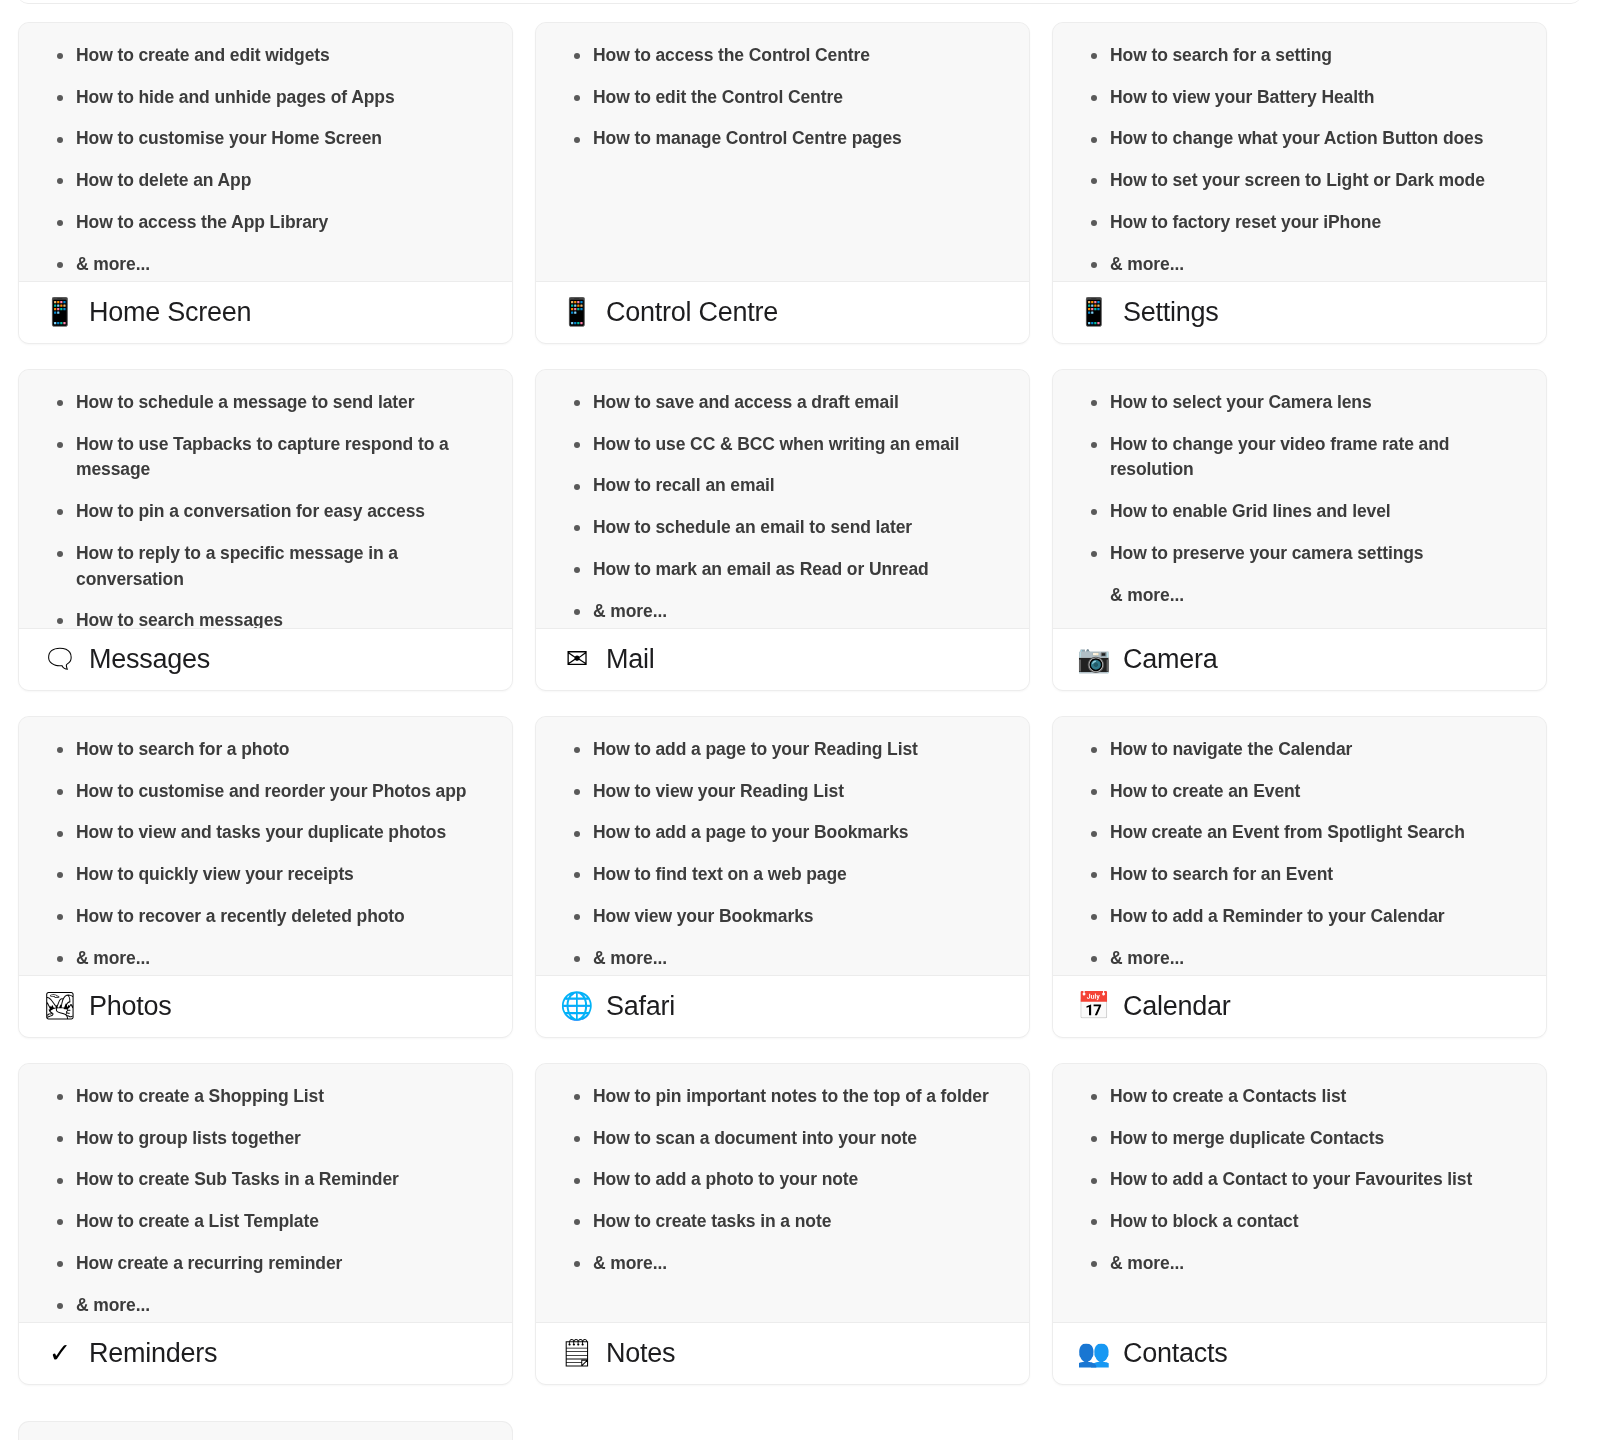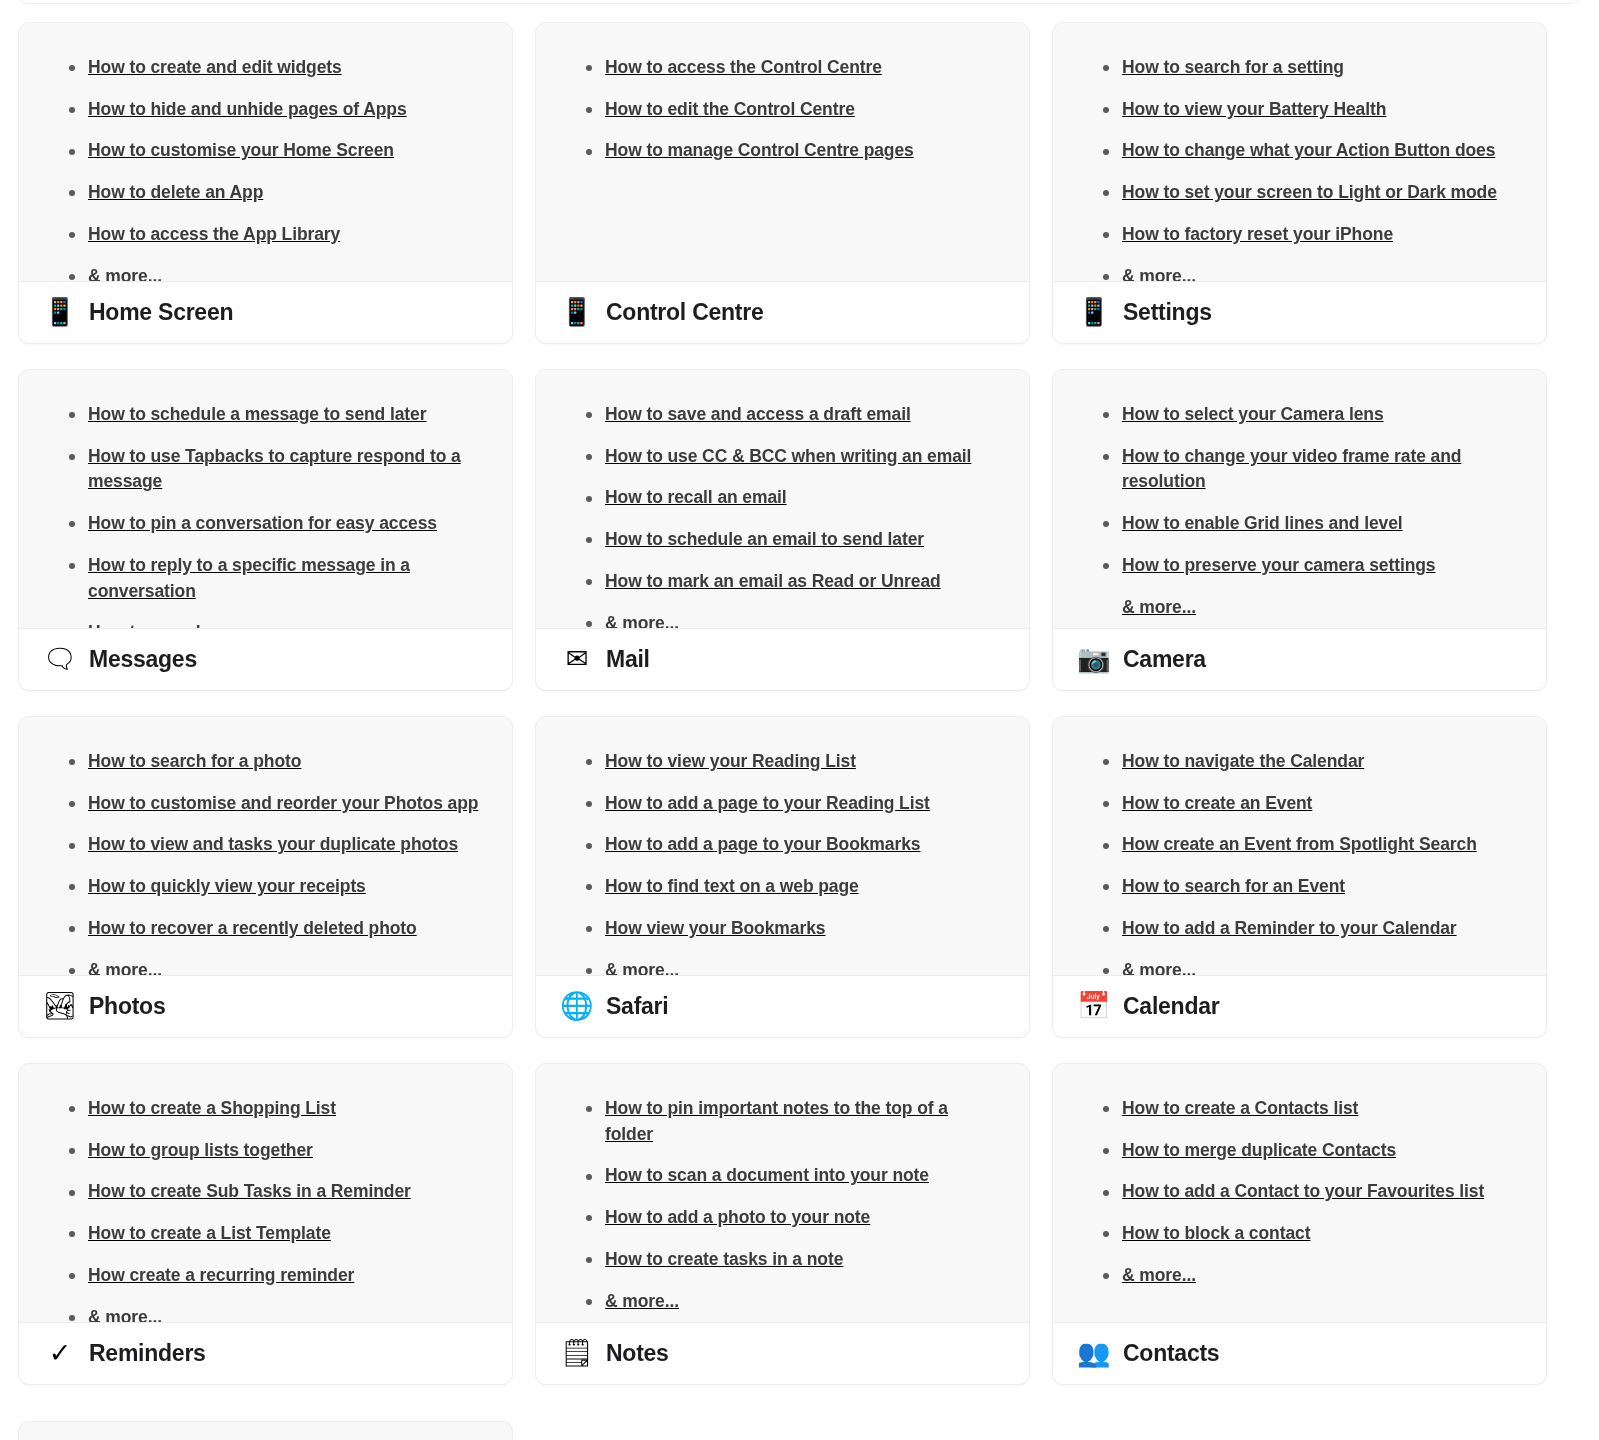--- a/index.html
+++ b/index.html
@@ -56,23 +56,22 @@
 
   .card-body {
     flex: 1 1 auto;
     padding: 20px 18px 8px 18px;
     overflow: hidden;
     background: #f8f8f8;
   }
 
   .topic-list {
     list-style: none;
-    margin: 12px;
+    margin: 0;
     padding: 0;
-    text-decoration: underline;
   }
 
   .topic-item {
     position: relative;
     padding-left: 39px;
     margin-bottom: 16px;
     font-size: 17.5px;
     line-height: 1.47;
     color: #3c3c3c;
     font-weight: 600;
@@ -104,22 +103,22 @@
     font-size: 27px;
     line-height: 1;
     width: 30px;
     display: inline-flex;
     align-items: center;
     justify-content: center;
     flex: 0 0 auto;
   }
 
   .app-name {
-    font-size: 23px;
-    font-weight: 700;
+    font-size: 27px;
+    font-weight: 400;
     color: #1d1d1f;
     letter-spacing: -0.25px;
     white-space: nowrap;
   }
 
   
   .peek-row {
     position: absolute;
     left: 18px;
     top: 1421px;
@@ -248,22 +247,22 @@
           </ul>
         </div>
         <div class="card-footer">
           <span class="app-icon">🏞</span>
           <span class="app-name">Photos</span>
         </div>
       </div>
       <div class="card">
         <div class="card-body">
           <ul class="topic-list">
+            <li class="topic-item"><span class="bullet"></span><span>How to add a page to your Reading List</span></li>
             <li class="topic-item"><span class="bullet"></span><span>How to view your Reading List</span></li>
-            <li class="topic-item"><span class="bullet"></span><span>How to add a page to your Reading List</span></li>
             <li class="topic-item"><span class="bullet"></span><span>How to add a page to your Bookmarks</span></li>
             <li class="topic-item"><span class="bullet"></span><span>How to find text on a web page</span></li>
             <li class="topic-item"><span class="bullet"></span><span>How view your Bookmarks</span></li>
             <li class="topic-item"><span class="bullet"></span><span>&amp; more...</span></li>
           </ul>
         </div>
         <div class="card-footer">
           <span class="app-icon">🌐</span>
           <span class="app-name">Safari</span>
         </div>

